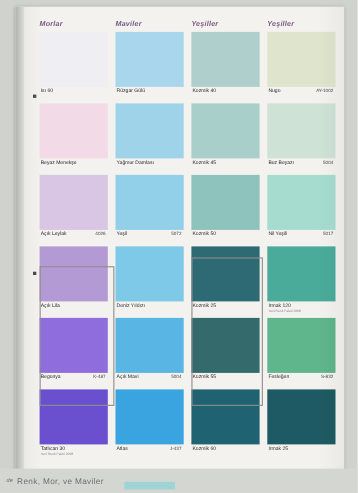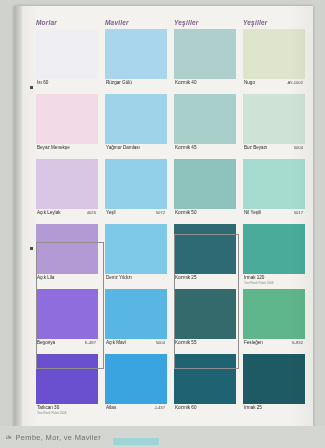--- a/index.html
+++ b/index.html
@@ -283,15 +283,15 @@
     </div>
 
   </div>
 
   <div class="outline" style="left:22px;top:236px;width:66px;height:125px;"></div>
   <div class="outline" style="left:160px;top:228px;width:63px;height:133px;"></div>
 </div>
 
 <div class="bottombar">
   <span class="brand">de</span>
-  <span class="bottomtitle">Pembe, Mor, ve Maviler</span>
+  <span class="bottomtitle">Renk, Mor, ve Maviler</span>
 </div>
 <div class="tealtab"></div>
 
 </body></html>

